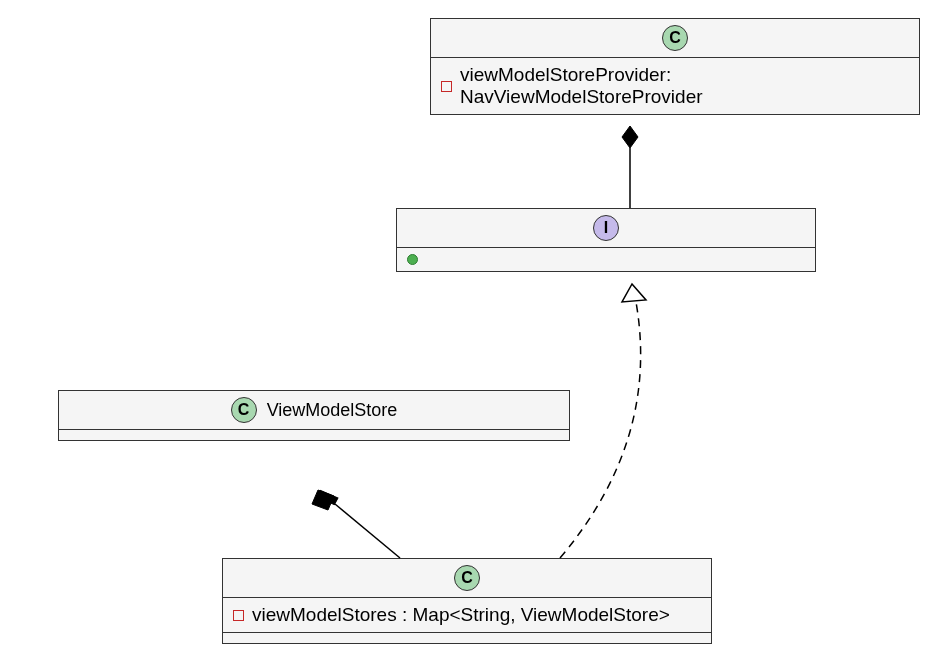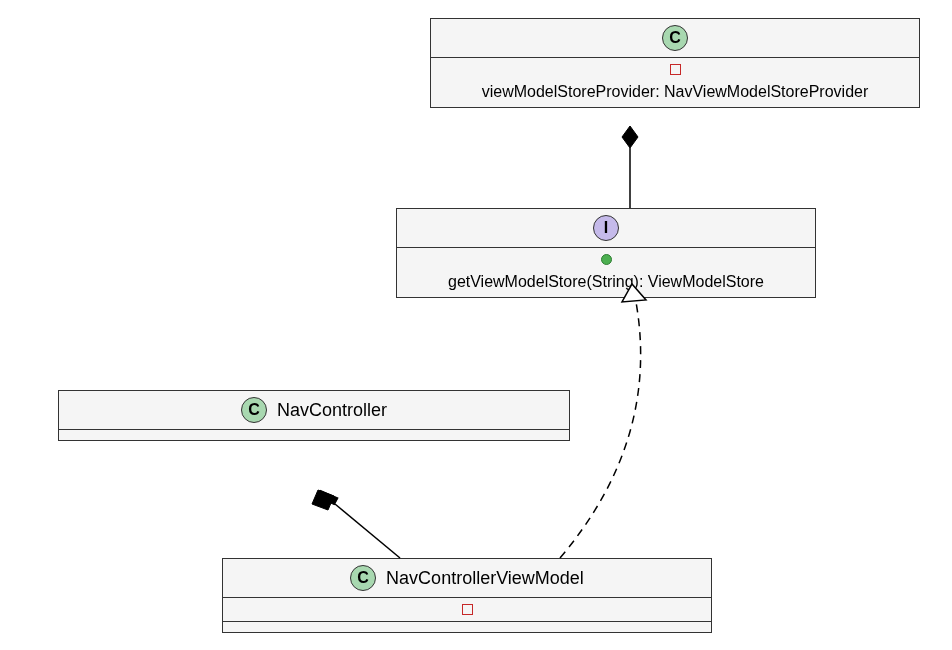--- a/index.html
+++ b/index.html
@@ -42,23 +42,22 @@
     .uml-section {
       padding: 4px 10px;
       border-bottom: 1.5px solid #333;
     }
     .uml-section:last-child { border-bottom: none; }
     .uml-section.empty { height: 10px; padding: 0; }
     .uml-member {
       display: flex;
       align-items: center;
       gap: 8px;
-      font-size: 16px;
+      font-size: 19px;
       padding: 2px 0;
-      flex-direction: column;
     }
     .vis-icon {
       width: 11px;
       height: 11px;
       display: inline-block;
       flex-shrink: 0;
     }
     .vis-private {
       border: 1.5px solid #c62828;
       background: transparent;
@@ -92,41 +91,40 @@
   </div>
 </div>
 
 <div class="uml-box" style="left:396px; top:208px; width:420px;">
   <div class="uml-header italic">
     <span class="stereotype-badge badge-interface">I</span>
   </div>
   <div class="uml-section">
     <div class="uml-member">
       <span class="vis-icon vis-public"></span>
-      <span>getViewModelStore(String): ViewModelStore</span>
     </div>
   </div>
 </div>
 
 <div class="uml-box" style="left:58px; top:390px; width:512px;">
   <div class="uml-header">
     <span class="stereotype-badge badge-class">C</span>
-    <span>NavController</span>
+    <span>ViewModelStore</span>
   </div>
   <div class="uml-section empty"></div>
 </div>
 
 <div class="uml-box" style="left:222px; top:558px; width:490px;">
   <div class="uml-header">
     <span class="stereotype-badge badge-class">C</span>
-    <span>NavControllerViewModel</span>
   </div>
   <div class="uml-section">
     <div class="uml-member">
       <span class="vis-icon vis-private"></span>
+      <span>viewModelStores : Map&lt;String, ViewModelStore&gt;</span>
     </div>
   </div>
   <div class="uml-section empty"></div>
 </div>
 
 <svg class="connector">
 
   <line x1="630" y1="208" x2="630" y2="148" stroke="#000" stroke-width="1.5"></line>
   <polygon points="630,126 638,137 630,148 622,137" fill="#000" stroke="#000" stroke-width="1"></polygon>
 

